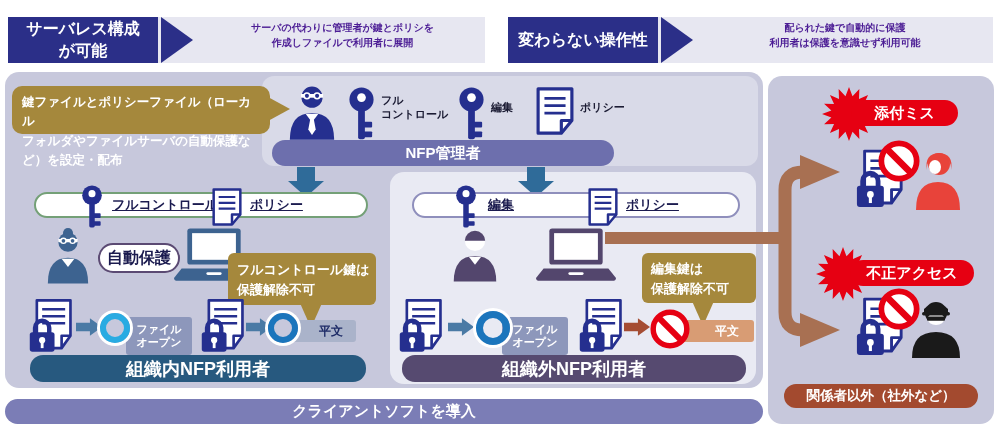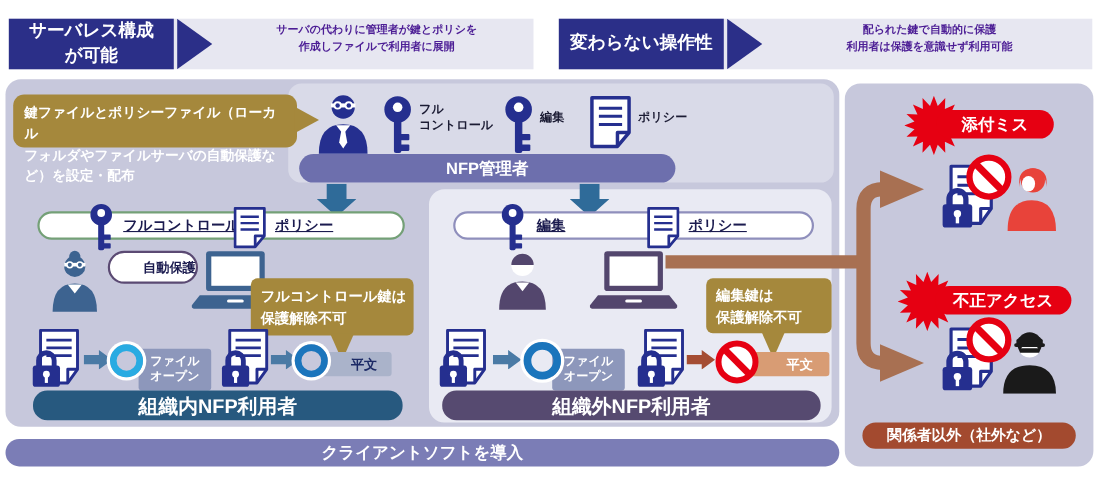--- a/index.html
+++ b/index.html
@@ -195,21 +195,21 @@
     </svg>
   <div class="abs plabel" style="left:112px;top:196px;">フルコントロール</div>
   <svg class="abs" style="left:212px;top:187px;color:#252f8f;" width="30" height="40">
       <use href="#sym-doc"></use>
     </svg>
   <div class="abs plabel" style="left:250px;top:196px;">ポリシー</div>
 
   <svg class="abs" style="left:46px;top:226px;color:#3d6390;" width="44" height="58">
       <use href="#sym-woman"></use>
     </svg>
-  <div class="abs flexc" style="left:98px;top:228px;width:78px;height:26px;background:#fff;border:2px solid #5b4a73;border-radius:15px;font-size:12px;color:#1b1b4f;justify-content:flex-end;">
+  <div class="abs flexc" style="left:98px;top:243px;width:78px;height:26px;background:#fff;border:2px solid #5b4a73;border-radius:15px;font-size:16px;color:#1b1b4f;">
       <span>自動保護</span>
     </div>
   <svg class="abs" style="left:174px;top:228px;color:#3d6390;" width="80" height="56">
       <use href="#sym-laptop"></use>
     </svg>
 
   <div class="abs gold" style="left:228px;top:253px;width:148px;height:52px;font-size:13px;line-height:1.5;padding:7px 0 0 9px;box-sizing:border-box;border-radius:6px;">
     <div>フルコントロール鍵は</div>
     <div>保護解除不可</div>
   </div>

